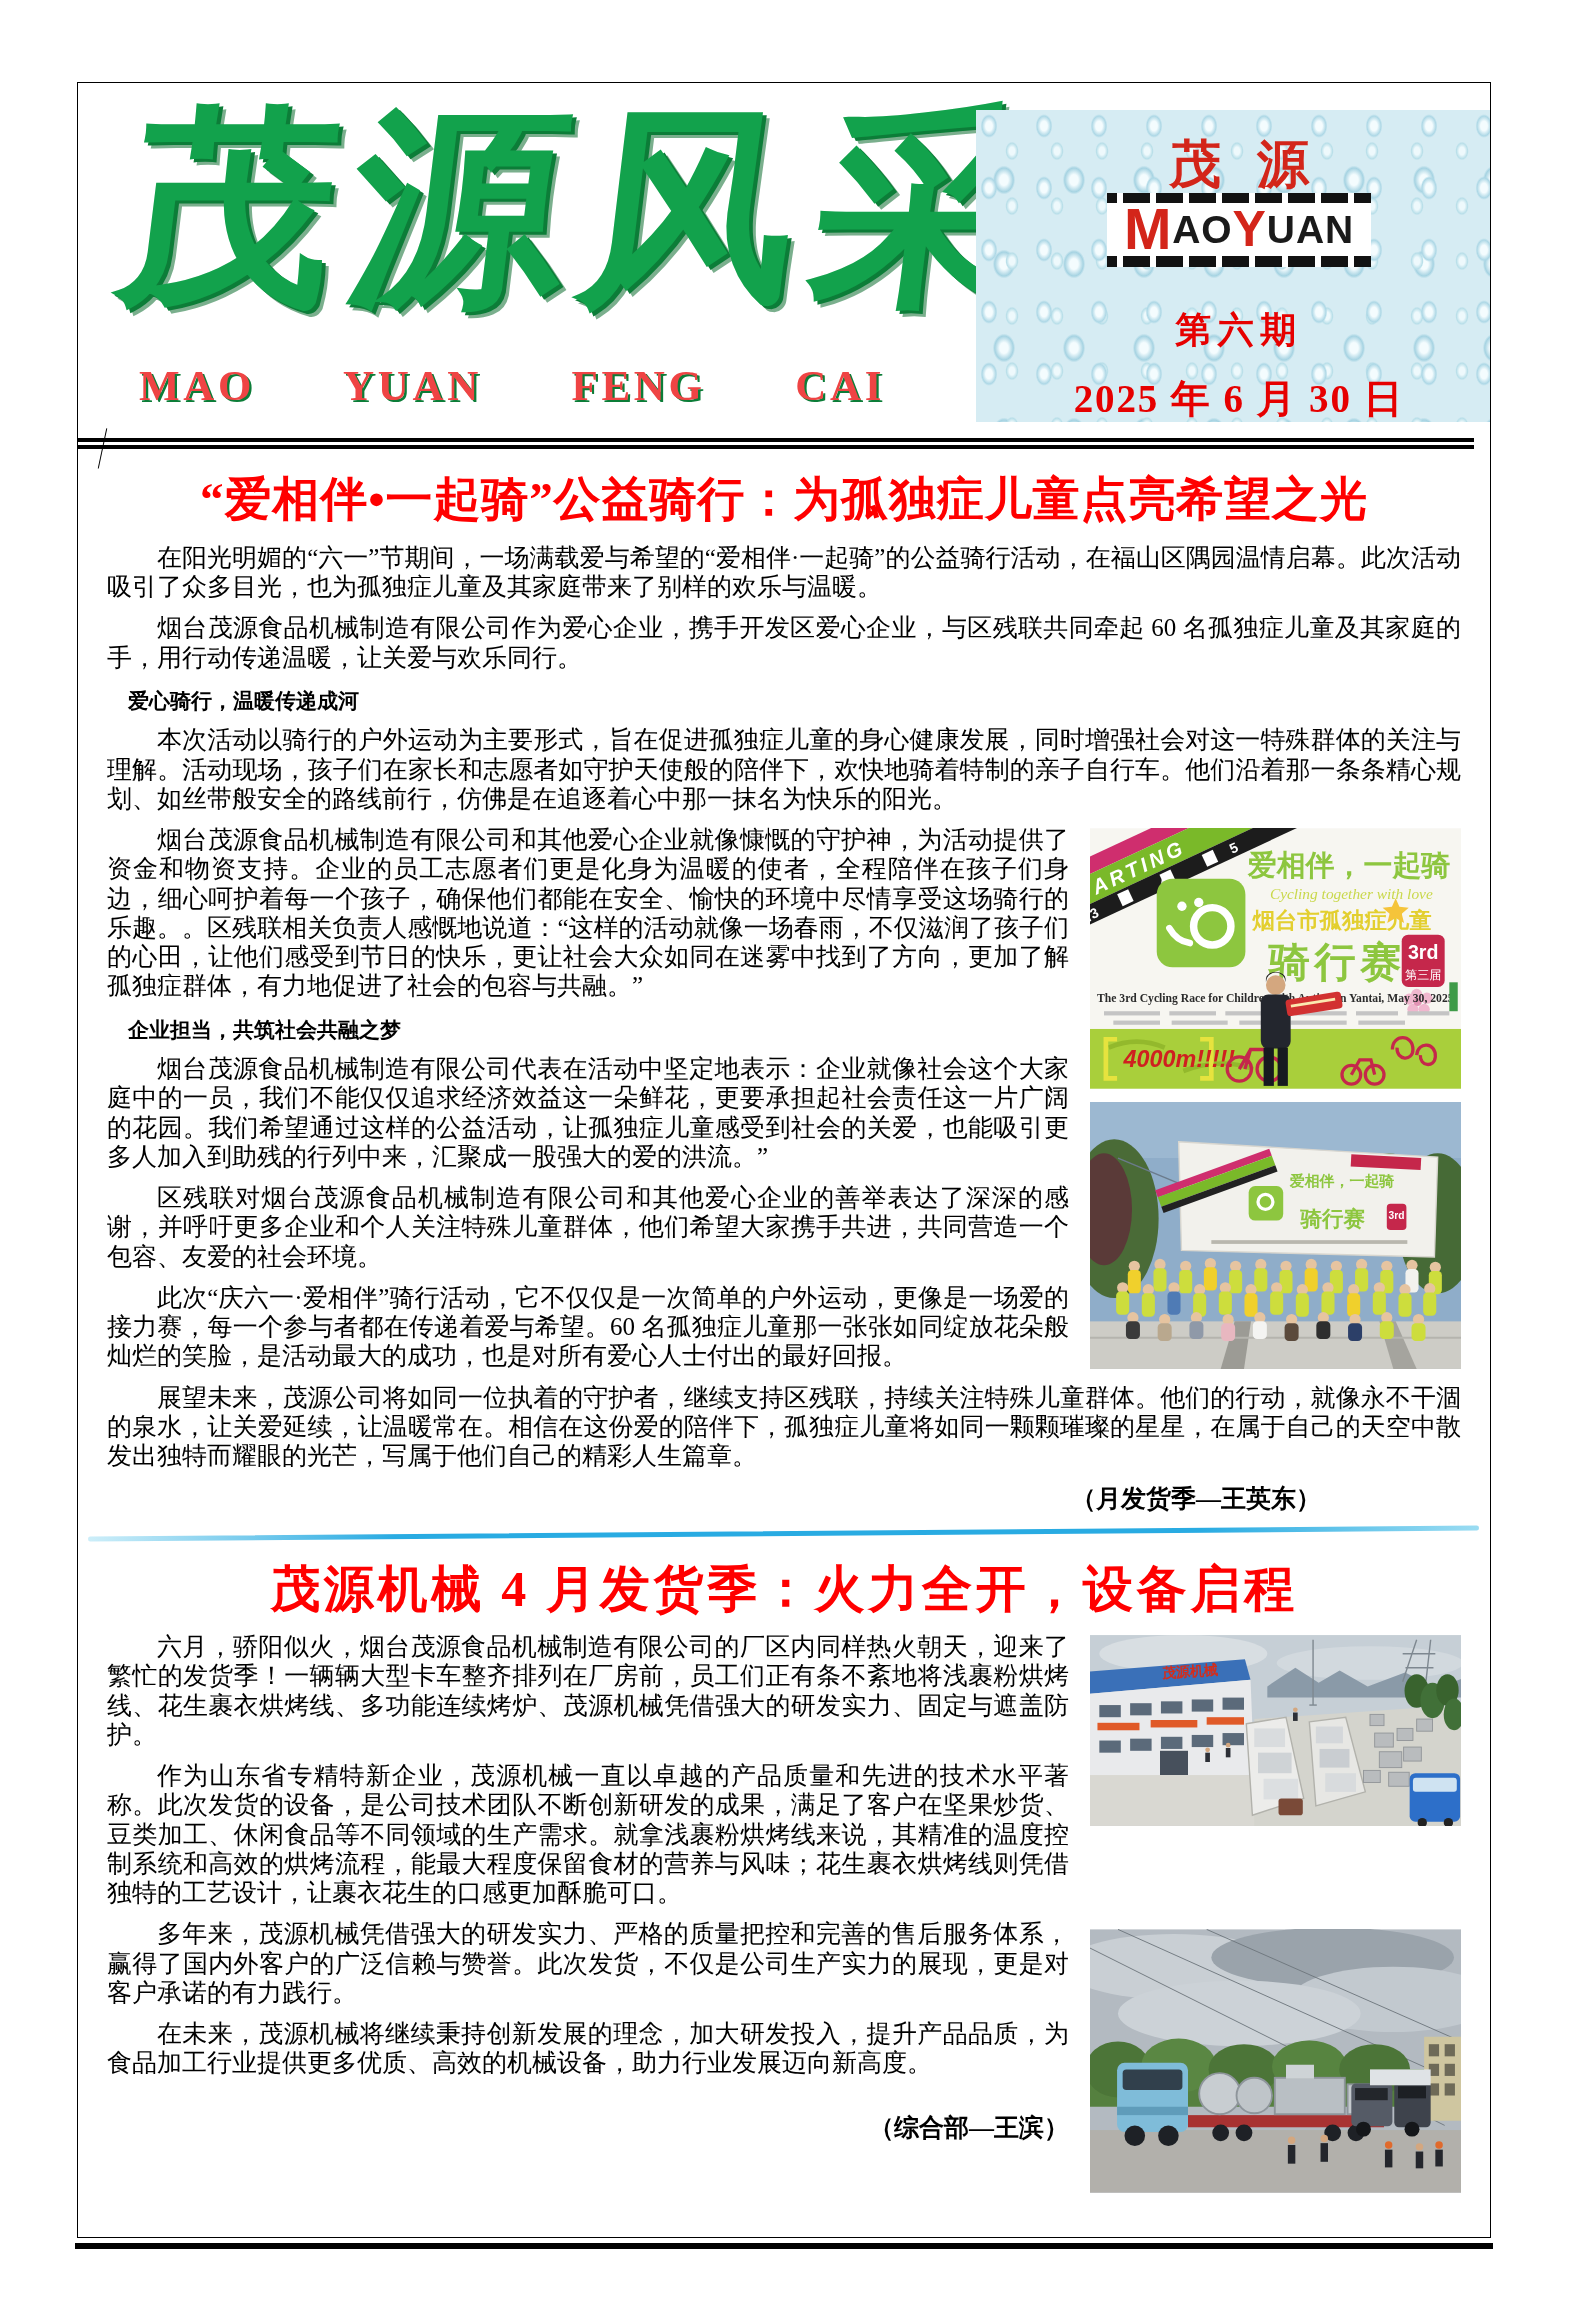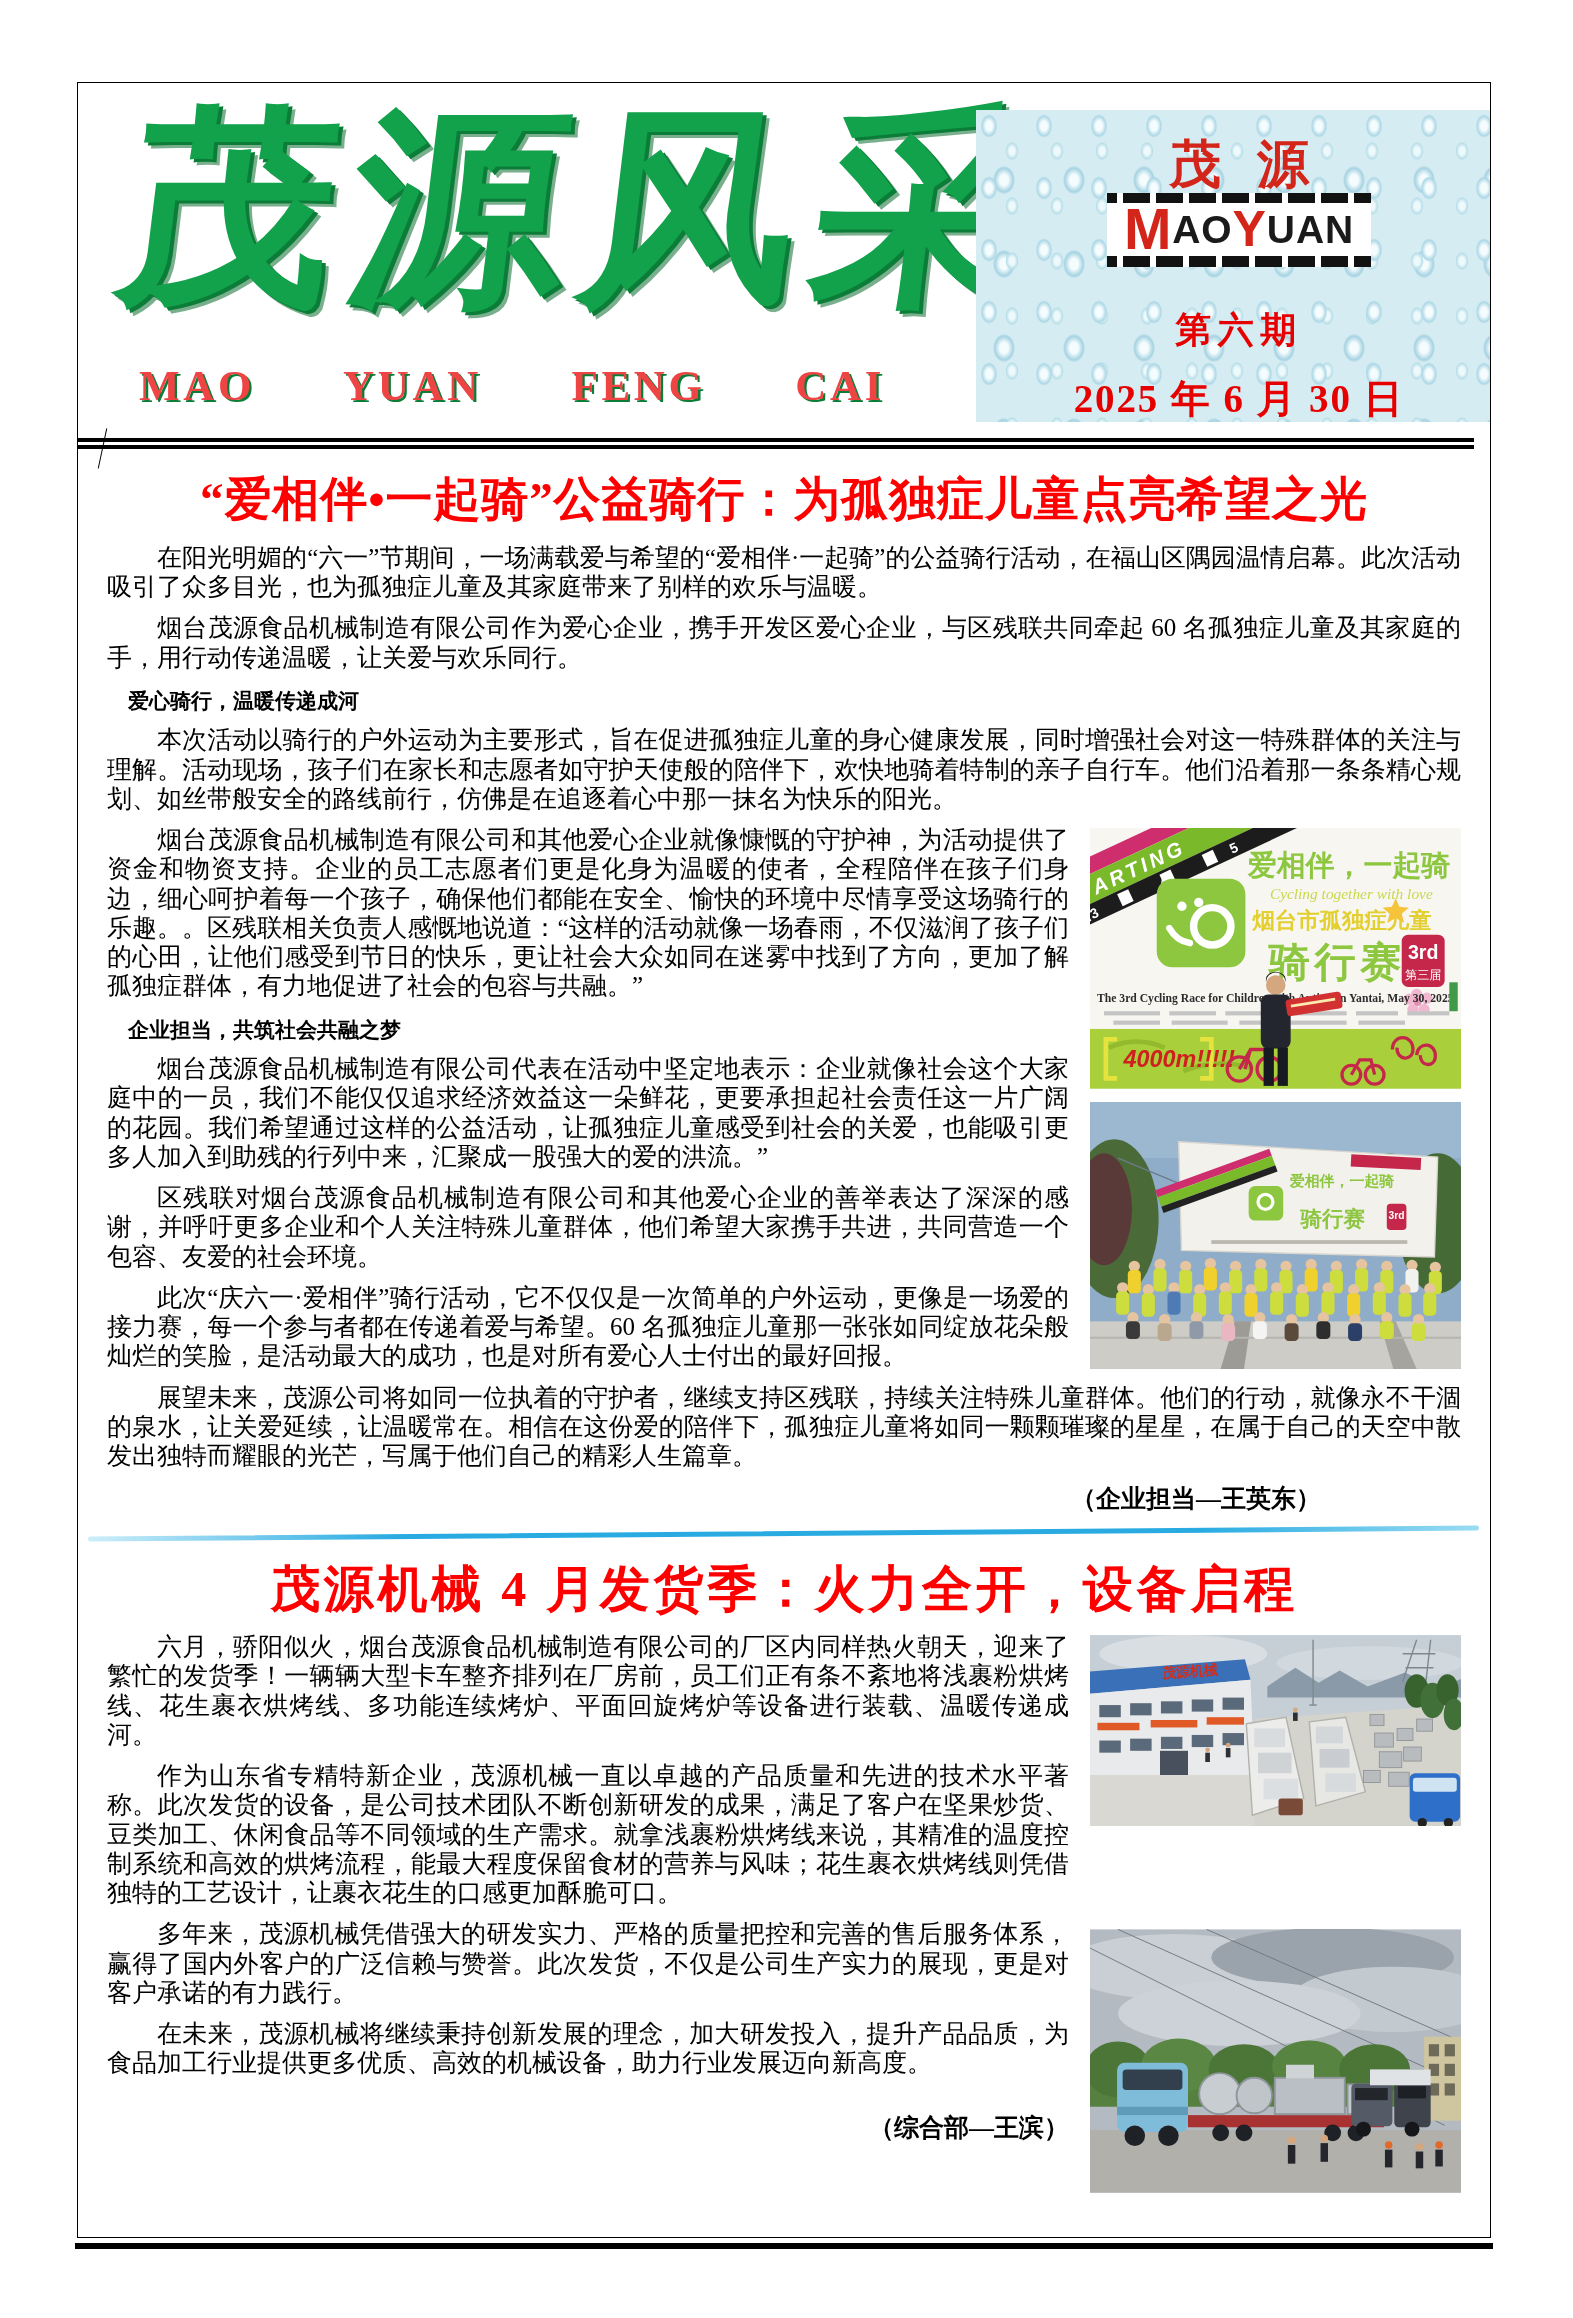--- a/index.html
+++ b/index.html
@@ -252,21 +252,21 @@
           </g>
         </svg>
       </div>
 
       <p>烟台茂源食品机械制造有限公司和其他爱心企业就像慷慨的守护神，为活动提供了资金和物资支持。企业的员工志愿者们更是化身为温暖的使者，全程陪伴在孩子们身边，细心呵护着每一个孩子，确保他们都能在安全、愉快的环境中尽情享受这场骑行的乐趣。。区残联相关负责人感慨地说道：“这样的活动就像一场春雨，不仅滋润了孩子们的心田，让他们感受到节日的快乐，更让社会大众如同在迷雾中找到了方向，更加了解孤独症群体，有力地促进了社会的包容与共融。”</p>
       <h3>企业担当，共筑社会共融之梦</h3>
       <p>烟台茂源食品机械制造有限公司代表在活动中坚定地表示：企业就像社会这个大家庭中的一员，我们不能仅仅追求经济效益这一朵鲜花，更要承担起社会责任这一片广阔的花园。我们希望通过这样的公益活动，让孤独症儿童感受到社会的关爱，也能吸引更多人加入到助残的行列中来，汇聚成一股强大的爱的洪流。”</p>
       <p>区残联对烟台茂源食品机械制造有限公司和其他爱心企业的善举表达了深深的感谢，并呼吁更多企业和个人关注特殊儿童群体，他们希望大家携手共进，共同营造一个包容、友爱的社会环境。</p>
       <p>此次“庆六一·爱相伴”骑行活动，它不仅仅是一次简单的户外运动，更像是一场爱的接力赛，每一个参与者都在传递着爱与希望。60 名孤独症儿童那一张张如同绽放花朵般灿烂的笑脸，是活动最大的成功，也是对所有爱心人士付出的最好回报。</p>
       <p>展望未来，茂源公司将如同一位执着的守护者，继续支持区残联，持续关注特殊儿童群体。他们的行动，就像永不干涸的泉水，让关爱延续，让温暖常在。相信在这份爱的陪伴下，孤独症儿童将如同一颗颗璀璨的星星，在属于自己的天空中散发出独特而耀眼的光芒，写属于他们自己的精彩人生篇章。</p>
-      <div class="signature">（企业担当—王英东）</div>
+      <div class="signature">（月发货季—王英东）</div>
       <div class="clear"></div>
     </section>
 
     <div class="divider-cyan"></div>
 
     <section>
       <h1 class="headline headline2">茂源机械 4 月发货季：火力全开，设备启程</h1>
 
       <div class="float-photos">
 
@@ -417,21 +417,21 @@
             <circle cx="640" cy="462" r="8" fill="#e06a2c"></circle>
               <rect x="632" y="472" width="16" height="38"></rect>
             <circle cx="706" cy="466" r="8" fill="#d4a77f"></circle>
               <rect x="698" y="476" width="16" height="36"></rect>
             <circle cx="748" cy="462" r="8" fill="#e06a2c"></circle>
               <rect x="740" y="472" width="16" height="36"></rect>
           </g>
         </svg>
       </div>
 
-      <p>六月，骄阳似火，烟台茂源食品机械制造有限公司的厂区内同样热火朝天，迎来了繁忙的发货季！一辆辆大型卡车整齐排列在厂房前，员工们正有条不紊地将浅裹粉烘烤线、花生裹衣烘烤线、多功能连续烤炉、平面回旋烤炉等设备进行装载、温暖传递成河。</p>
+      <p>六月，骄阳似火，烟台茂源食品机械制造有限公司的厂区内同样热火朝天，迎来了繁忙的发货季！一辆辆大型卡车整齐排列在厂房前，员工们正有条不紊地将浅裹粉烘烤线、花生裹衣烘烤线、多功能连续烤炉、茂源机械凭借强大的研发实力、固定与遮盖防护。</p>
       <p>作为山东省专精特新企业，茂源机械一直以卓越的产品质量和先进的技术水平著称。此次发货的设备，是公司技术团队不断创新研发的成果，满足了客户在坚果炒货、豆类加工、休闲食品等不同领域的生产需求。就拿浅裹粉烘烤线来说，其精准的温度控制系统和高效的烘烤流程，能最大程度保留食材的营养与风味；花生裹衣烘烤线则凭借独特的工艺设计，让裹衣花生的口感更加酥脆可口。</p>
       <p>多年来，茂源机械凭借强大的研发实力、严格的质量把控和完善的售后服务体系，赢得了国内外客户的广泛信赖与赞誉。此次发货，不仅是公司生产实力的展现，更是对客户承诺的有力践行。</p>
       <p>在未来，茂源机械将继续秉持创新发展的理念，加大研发投入，提升产品品质，为食品加工行业提供更多优质、高效的机械设备，助力行业发展迈向新高度。</p>
       <div class="signature sig2">（综合部—王滨）</div>
       <div class="clear"></div>
     </section>
   </div>
 </div>
 
 <div class="page-bottom-rule"></div>

